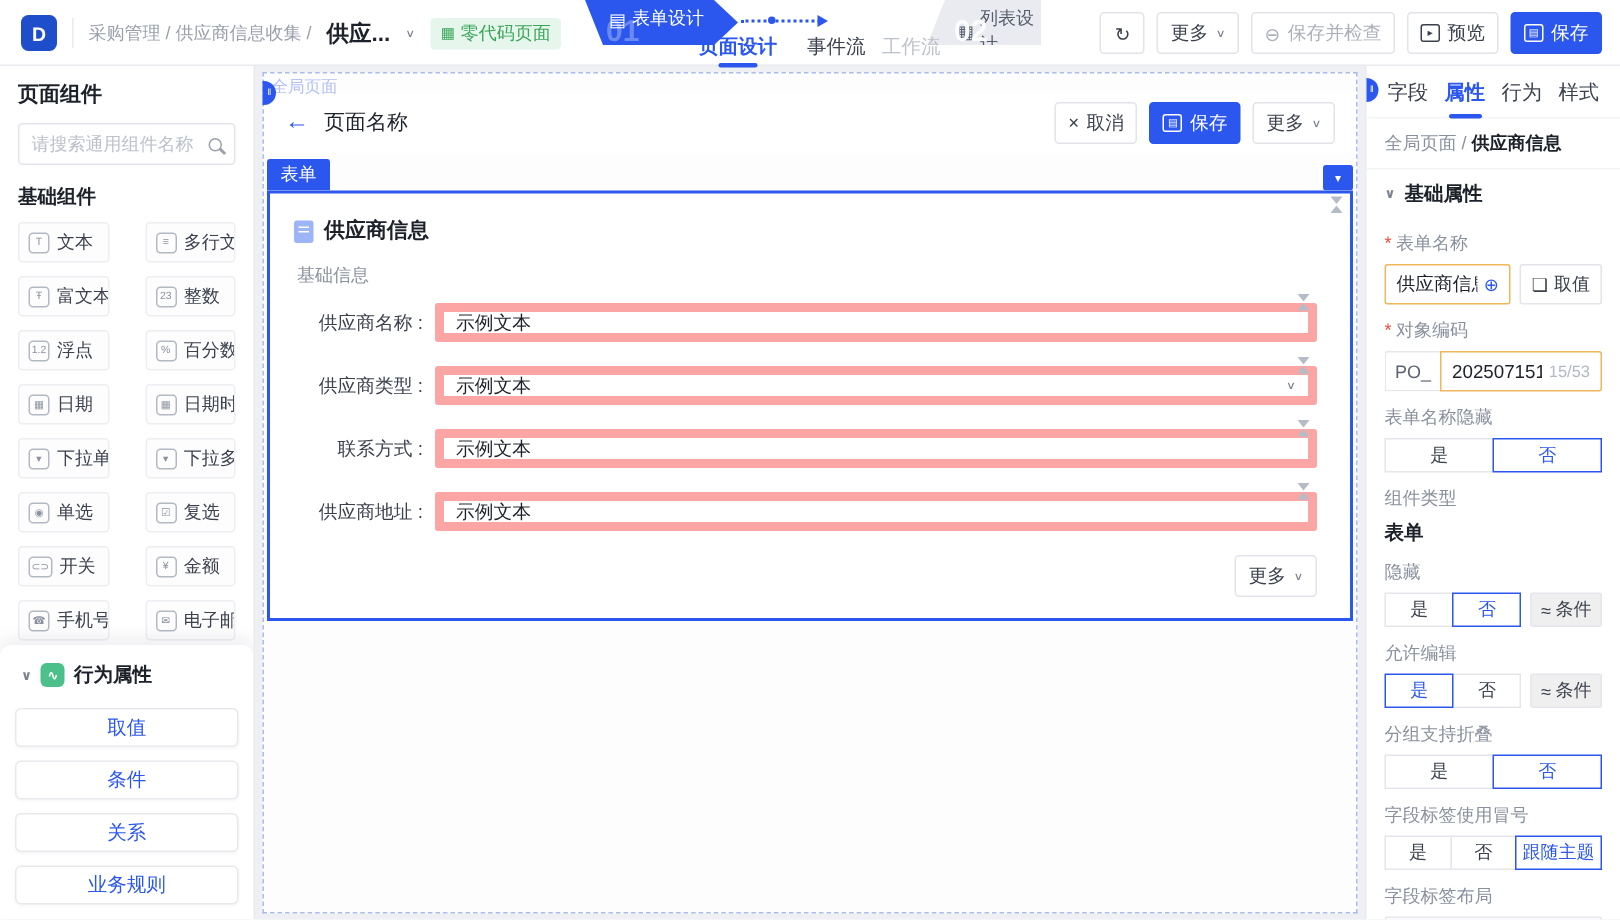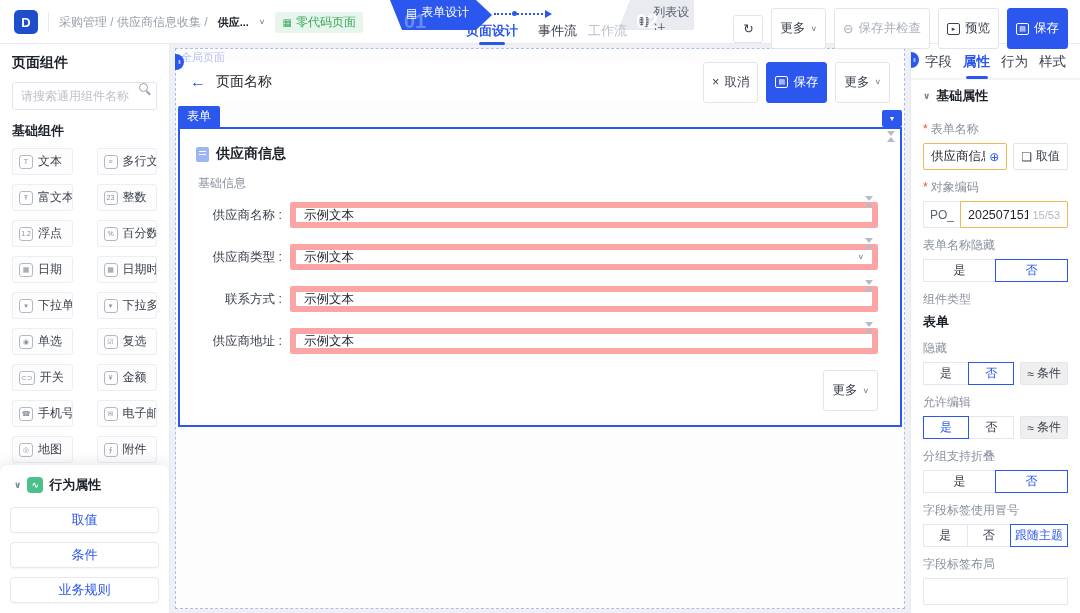--- a/index.html
+++ b/index.html
@@ -1,28 +1,28 @@
 <!DOCTYPE html>
 <html><head>
 <meta charset="utf-8">
 <style>
   *{margin:0;padding:0;box-sizing:border-box}
   html,body{width:1080px;height:613px;overflow:hidden}
   body{font-family:"Liberation Sans","DejaVu Sans",sans-serif;background:#eef0f3;color:#1d2129;font-size:13px;position:relative}
-  .btn{display:inline-flex;align-items:center;justify-content:center;gap:5px;height:41px;padding:0 8px;border:1px solid #e2e4e9;border-radius:3px;background:#fff;color:#3b414d;font-size:12.5px;cursor:pointer;white-space:nowrap}
+  .btn{display:inline-flex;align-items:center;justify-content:center;gap:5px;height:28px;padding:0 8px;border:1px solid #e2e4e9;border-radius:3px;background:#fff;color:#3b414d;font-size:12.5px;cursor:pointer;white-space:nowrap}
   .btn.primary{background:#2b57ee;border-color:#2b57ee;color:#fff}
   .btn.disabled{color:#abb0ba}
   .chev{font-size:9px;color:#7b828e;transform:scaleY(.8)}
   
   .tb{position:absolute;top:0;left:0;right:0;height:44px;background:#fff;border-bottom:1px solid #e9eaee;z-index:30}
   .tb-left{position:absolute;left:14px;top:0;height:44px;display:flex;align-items:center;gap:10px}
   .logo{width:24px;height:24px;background:#1f4ecb;border-radius:5px;color:#fff;display:flex;align-items:center;justify-content:center;font-weight:bold;font-size:13px}
   .tb-div{width:1px;height:20px;background:#e9eaee}
   .bc-gray{color:#9aa0ab;font-size:12px}
-  .bc-cur{color:#1d2129;font-size:11px;font-weight:bold}
+  .bc-cur{color:#1d2129;font-size:15px;font-weight:bold}
   .badge{display:inline-flex;align-items:center;gap:4px;background:#e6f6ec;color:#3aa659;font-size:12px;padding:2px 7px;border-radius:3px}
   .badge .bic{font-size:10px}
   
   .steps{position:absolute;left:390px;top:0;width:300px;height:44px}
   .s1{position:absolute;left:0;top:0;width:102px;height:30px;background:#2b57ee;clip-path:polygon(0 0,86px 0,102px 15px,86px 30px,12px 30px,0 0);color:#fff}
   .s1 .st{position:absolute;left:16px;top:4px;font-size:12px;display:flex;gap:4px;align-items:center}
   .snum{position:absolute;left:14px;bottom:-3px;font-size:20px;font-weight:bold;color:rgba(255,255,255,.3)}
   .s2{position:absolute;left:228px;top:0;width:76px;height:30px;background:#e9ebf0;clip-path:polygon(12px 0,76px 0,76px 30px,0 30px);color:#555e6b}
   .s2 .st{position:absolute;left:20px;top:4px;font-size:12px;display:flex;gap:4px;align-items:center}
   .s2 .snum{color:#fbfcfd;left:18px}
@@ -34,21 +34,21 @@
   .dtab.active{color:#2b57ee;font-weight:bold}
   .dtab.active::after{content:"";position:absolute;left:50%;transform:translateX(-50%);bottom:-5px;width:26px;height:3px;border-radius:2px;background:#2b57ee}
   .dtab.normal{color:#3b414d}
   .dtab.off{color:#bcc1ca}
   .tb-right{position:absolute;right:12px;top:8px;display:flex;gap:8px;align-items:center}
   .icon-btn{width:30px;height:28px;padding:0}
   .sq-ic{display:inline-flex;width:13px;height:12px;border:1px solid currentColor;border-radius:2px;font-size:7px;align-items:center;justify-content:center}
   
   .sb{position:absolute;top:44px;left:0;bottom:0;width:170px;background:#fff;border-right:1px solid #e9eaee;padding:10px 12px;overflow:hidden}
   .sb-title{font-size:14px;font-weight:bold;margin-bottom:10px}
-  .search{display:flex;height:28px;border:1px solid #e2e4e9;border-radius:3px;padding:0 8px;gap:6px}
+  .search{display:flex;align-items:center;height:28px;border:1px solid #e2e4e9;border-radius:3px;padding:0 8px;gap:6px}
   .search input{border:0;outline:0;flex:1;width:70px;font-size:12px;color:#1d2129;font-family:inherit}
   .search input::placeholder{color:#bcc1ca}
   .mag{width:9px;height:9px;border:1.5px solid #9aa0ab;border-radius:50%;position:relative;flex:none}
   .mag::after{content:"";position:absolute;width:5px;height:1.5px;background:#9aa0ab;transform:rotate(45deg);right:-4px;bottom:-2px}
   .sb-sec{font-size:13px;font-weight:bold;margin:12px 0 8px}
   .grid{display:grid;grid-template-columns:1fr 1fr;gap:9px 24px}
   .chip{height:27px;border:1px solid #eceef1;background:#fdfdfe;border-radius:3px;display:flex;align-items:center;gap:5px;padding:0 6px;font-size:12px;color:#3b414d;cursor:grab;overflow:hidden;white-space:nowrap}
   .cic{min-width:14px;height:14px;border:1px solid #b3b9c2;border-radius:3px;color:#8a919d;font-size:7px;display:inline-flex;align-items:center;justify-content:center;padding:0 1px}
   
   .bpanel{position:absolute;left:0;right:0;bottom:0;background:#fff;border-radius:8px 8px 0 0;box-shadow:0 -4px 12px rgba(20,30,60,.08);padding:9px 10px 10px;z-index:5}
@@ -280,20 +280,21 @@
   </div>
 
   <div class="bpanel">
     <div class="bp-head">
       <span class="bp-caret">∨</span>
       <span class="gic">∿</span>
       <span>行为属性</span>
     </div>
     <div class="bp-btn">取值</div>
     <div class="bp-btn">条件</div>
+    <div class="bp-btn">关系</div>
     <div class="bp-btn">业务规则</div>
   </div>
 </div>
 
 <div class="cv">
   <div class="region">
     <span class="region-label">全局页面</span>
     <span class="hdl" style="left:-1px;top:5px">‖</span>
 
     <div class="cv-toolbar">
@@ -369,20 +370,25 @@
 </div>
 
 <div class="ins">
   <span class="hdl" style="left:-1px;top:8px">‖</span>
   <div class="ins-tabs">
     <span class="itab">字段</span>
     <span class="itab active">属性</span>
     <span class="itab">行为</span>
     <span class="itab">样式</span>
   </div>
+  <div class="ins-bc">
+    <span>全局页面</span>
+    <span>/</span>
+    <b>供应商信息</b>
+  </div>
   <div class="sec-head">
     <span class="bp-caret">∨</span>
     <span>基础属性</span>
   </div>
   <div class="ins-body">
     <div class="plabel"><span class="req">*</span><span>表单名称</span></div>
     <div class="row">
       <div class="in-box">
           <span class="val">供应商信息</span>
           <span class="globe">⊕</span>

